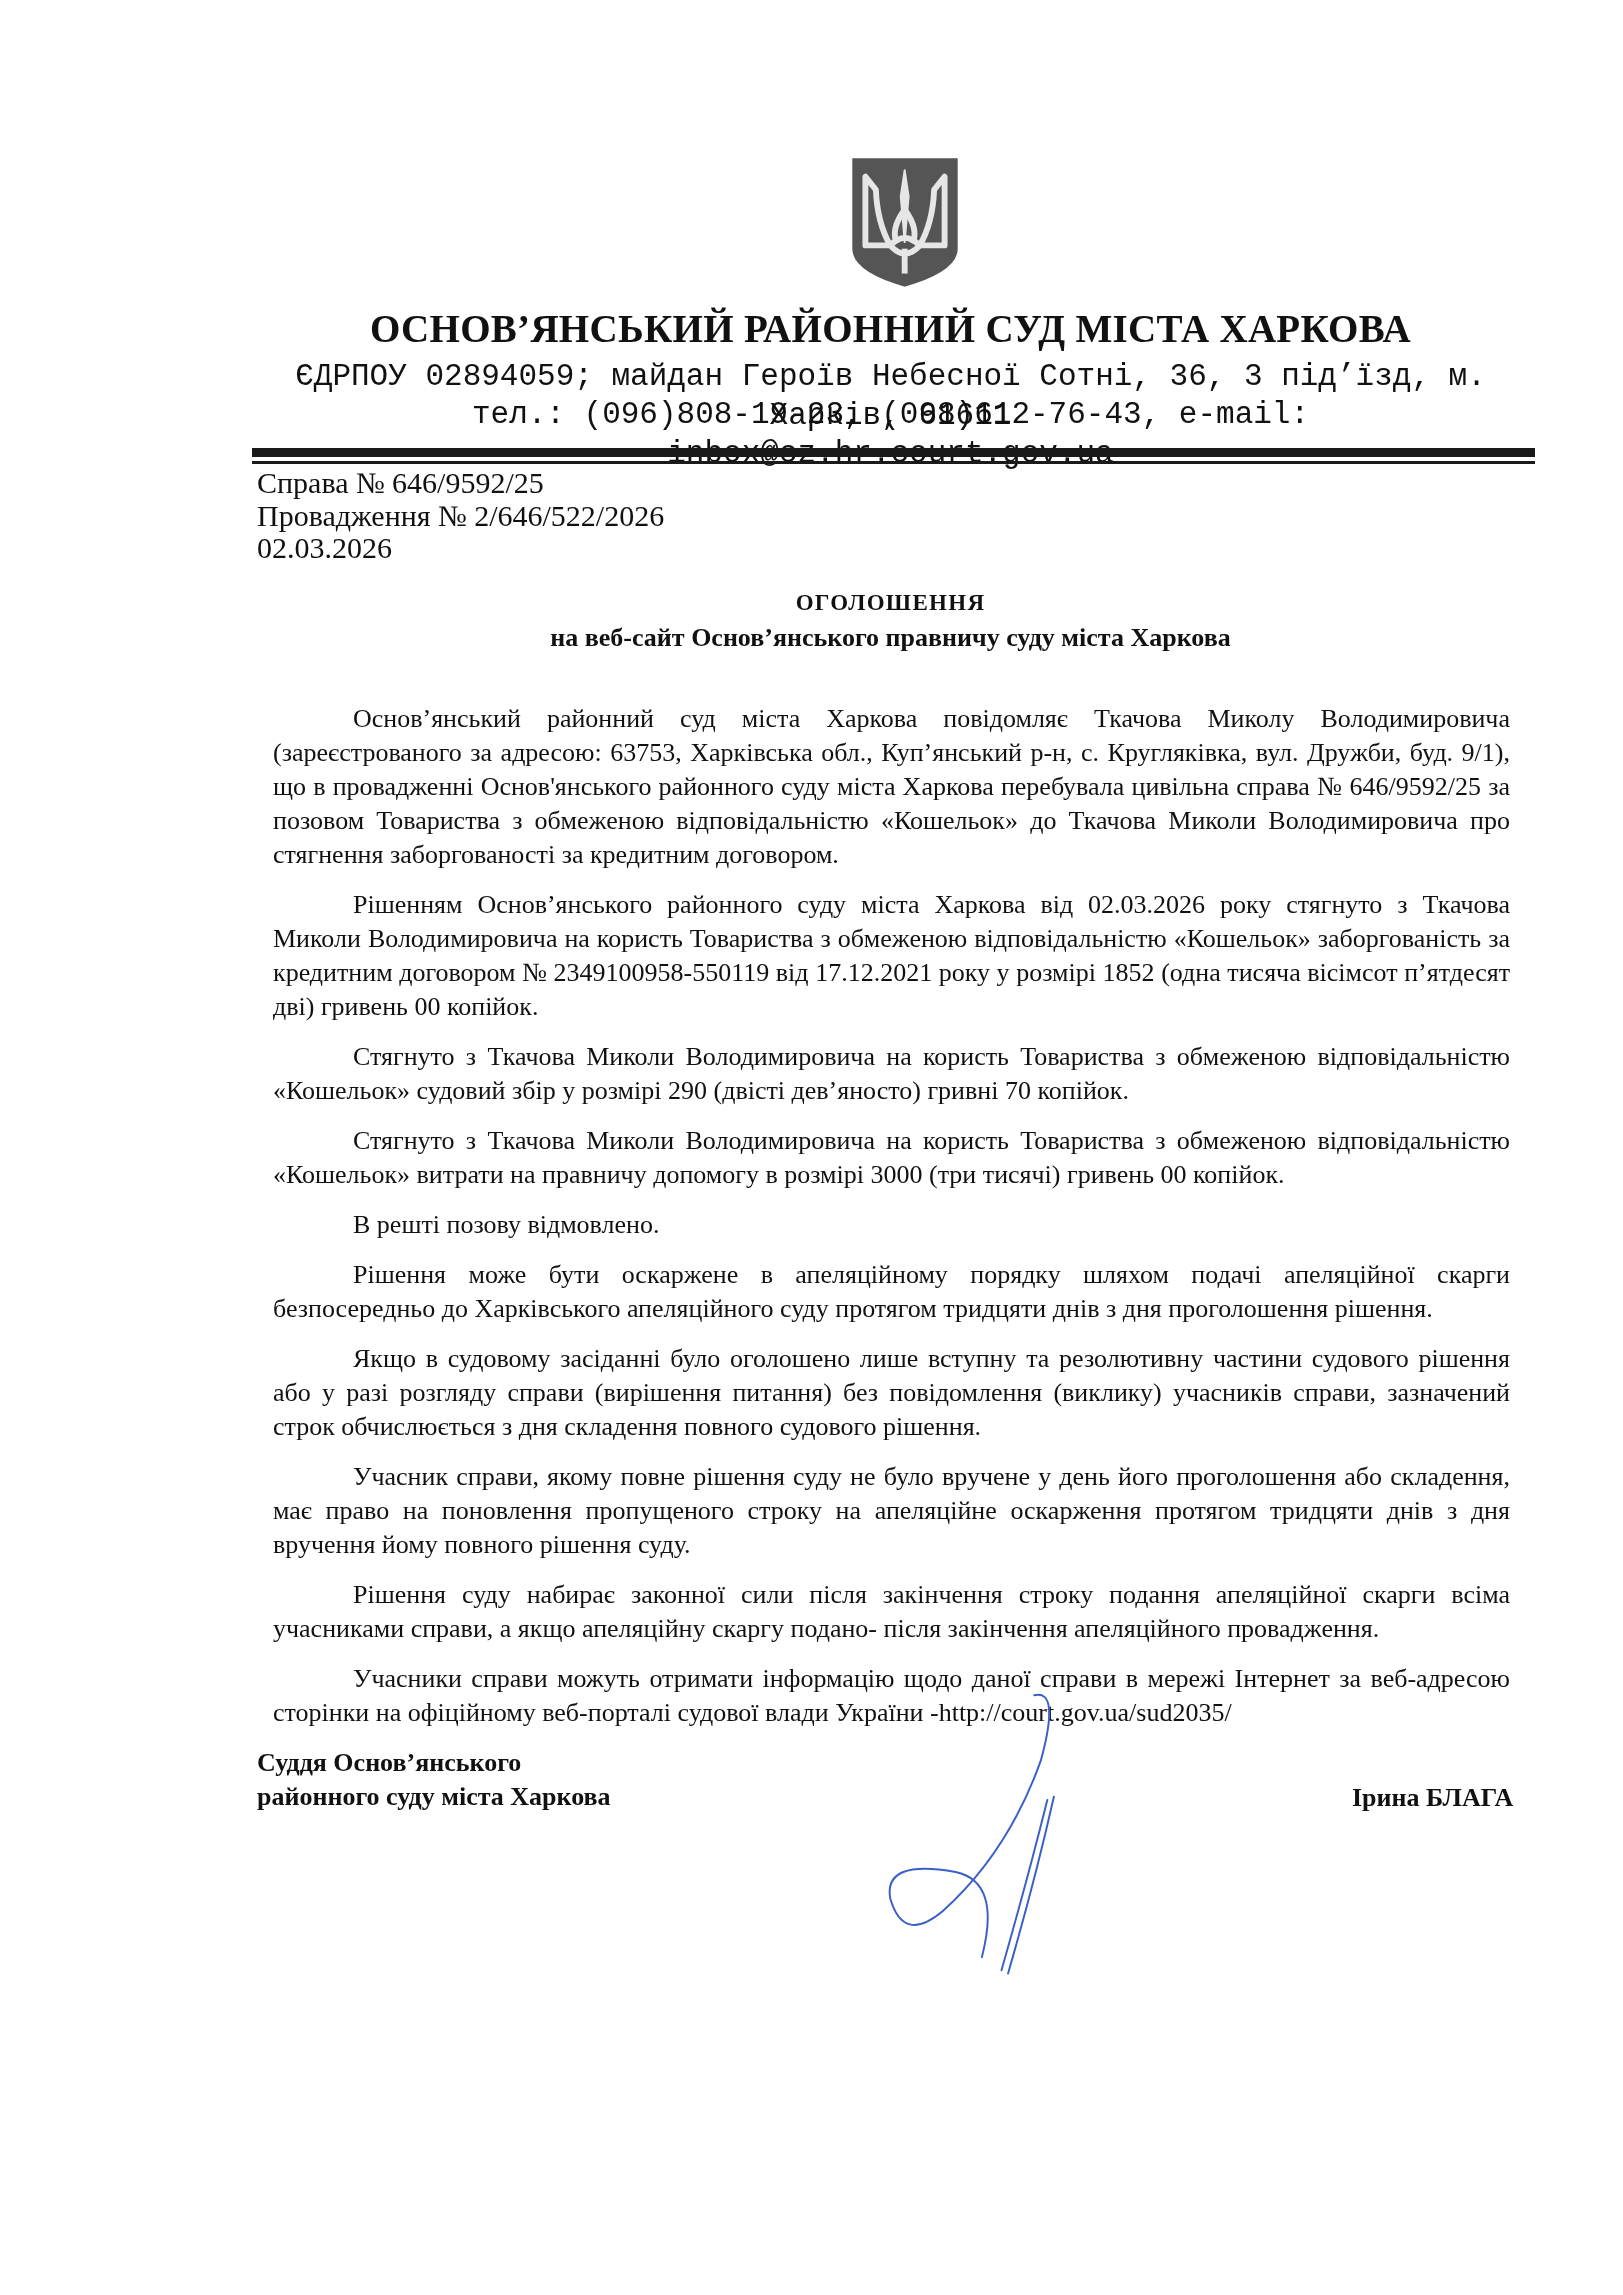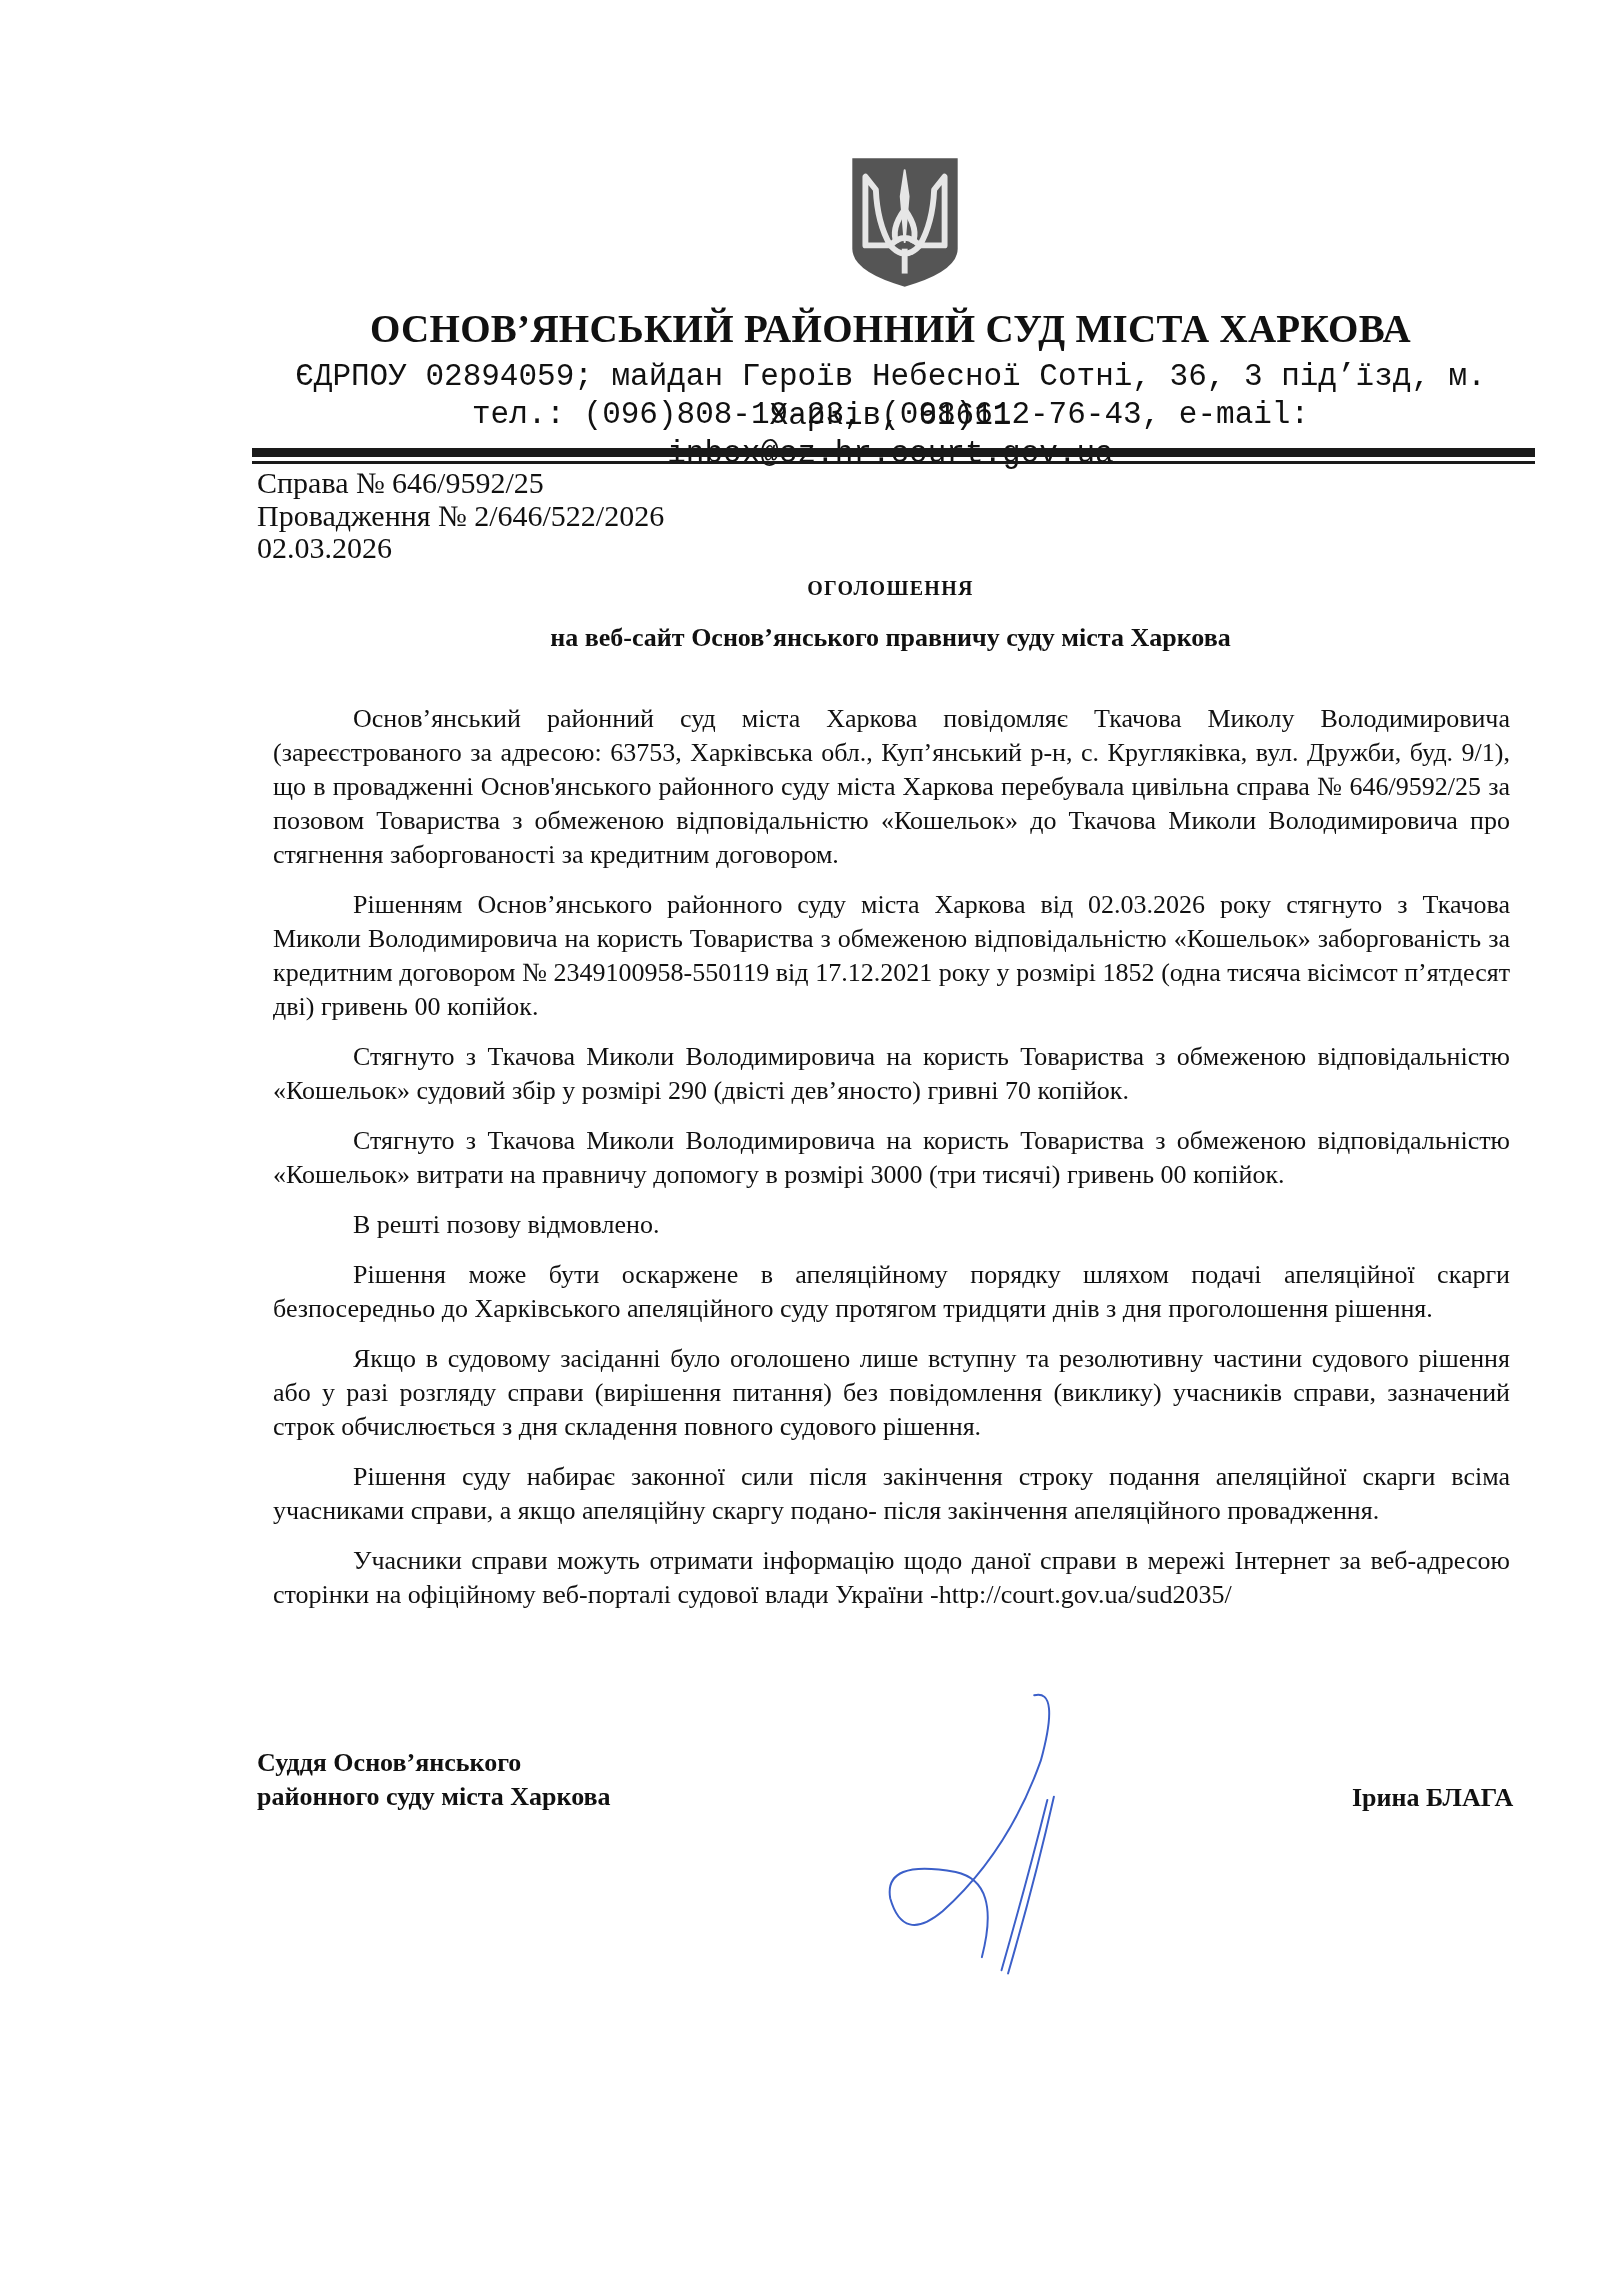--- a/index.html
+++ b/index.html
@@ -10,21 +10,21 @@
                 font-weight: bold; font-size: 39px; letter-spacing: 0.3px; line-height: 46px; }
   .court-info { position: absolute; left: 249px; width: 1283px; text-align: center;
                 font-size: 31px; line-height: 39px; font-family: Liberation Mono, monospace; }
   .court-info.line1 { top: 357px; }
   .court-info.line2 { top: 395px; }
   .rule-thick { position: absolute; left: 252px; width: 1283px; top: 448px; height: 8.5px; background: #1a1a1a; }
   .rule-thin { position: absolute; left: 252px; width: 1283px; top: 461px; height: 3.3px; background: #1a1a1a; }
   .ref { position: absolute; left: 257px; font-size: 30px; line-height: 33px; }
   .ref.r1 { top: 466px; } .ref.r2 { top: 499px; } .ref.r3 { top: 531px; }
   .title { position: absolute; left: 249px; width: 1283px; text-align: center; font-weight: bold; }
-  .title.main { top: 571px; font-size: 20px; letter-spacing: 1.3px; line-height: 34px; }
+  .title.main { top: 586px; font-size: 23px; letter-spacing: 1.3px; line-height: 34px; }
   .title.sub { top: 621px; font-size: 26px; line-height: 33px; }
   .body { position: absolute; left: 257px; width: 1269px; top: 686px; font-size: 26px;
           line-height: 34px; text-align: justify; }
   .body p { margin: 16px; text-indent: 80px; }
   .sig-left { position: absolute; left: 257px; top: 1746px; font-size: 26px; font-weight: bold; line-height: 34px; }
   .sig-right { position: absolute; left: 1352px; top: 1781px; font-size: 26px; font-weight: bold; line-height: 34px; }
   .signature { position: absolute; left: 864px; top: 1682px; width: 275px; height: 308px; }
 </style>
 </head>
 <body>
@@ -56,20 +56,21 @@
 <div class="title sub">на веб-сайт Основ’янського правничу суду міста Харкова</div>
 
 <div class="body">
   <p>Основ’янський районний суд міста Харкова повідомляє Ткачова Миколу Володимировича (зареєстрованого за адресою: 63753, Харківська обл., Куп’янський р-н, с. Кругляківка, вул. Дружби, буд. 9/1), що в провадженні Основ'янського районного суду міста Харкова перебувала цивільна справа № 646/9592/25 за позовом Товариства з обмеженою відповідальністю «Кошельок» до Ткачова Миколи Володимировича про стягнення заборгованості за кредитним договором.</p>
   <p>Рішенням Основ’янського районного суду міста Харкова від 02.03.2026 року стягнуто з Ткачова Миколи Володимировича на користь Товариства з обмеженою відповідальністю «Кошельок» заборгованість за кредитним договором № 2349100958-550119 від 17.12.2021 року у розмірі 1852 (одна тисяча вісімсот п’ятдесят дві) гривень 00 копійок.</p>
   <p>Стягнуто з Ткачова Миколи Володимировича на користь Товариства з обмеженою відповідальністю «Кошельок» судовий збір у розмірі 290 (двісті дев’яносто) гривні 70 копійок.</p>
   <p>Стягнуто з Ткачова Миколи Володимировича на користь Товариства з обмеженою відповідальністю «Кошельок» витрати на правничу допомогу в розмірі 3000 (три тисячі) гривень 00 копійок.</p>
   <p>В решті позову відмовлено.</p>
   <p>Рішення може бути оскаржене в апеляційному порядку шляхом подачі апеляційної скарги безпосередньо до Харківського апеляційного суду протягом тридцяти днів з дня проголошення рішення.</p>
   <p>Якщо в судовому засіданні було оголошено лише вступну та резолютивну частини судового рішення або у разі розгляду справи (вирішення питання) без повідомлення (виклику) учасників справи, зазначений строк обчислюється з дня складення повного судового рішення.</p>
+  <p>Учасник справи, якому повне рішення суду не було вручене у день його проголошення або складення, має право на поновлення пропущеного строку на апеляційне оскарження протягом тридцяти днів з дня вручення йому повного рішення суду.</p>
   <p>Рішення суду набирає законної сили після закінчення строку подання апеляційної скарги всіма учасниками справи, а якщо апеляційну скаргу подано- після закінчення апеляційного провадження.</p>
   <p>Учасники справи можуть отримати інформацію щодо даної справи в мережі Інтернет за веб-адресою сторінки на офіційному веб-порталі судової влади України -http://court.gov.ua/sud2035/</p>
 </div>
 
 <div class="sig-left">
   <div>Суддя Основ’янського</div>
   <div>районного суду міста Харкова</div>
 </div>
 
 <svg class="signature" viewBox="0 0 420 470">

